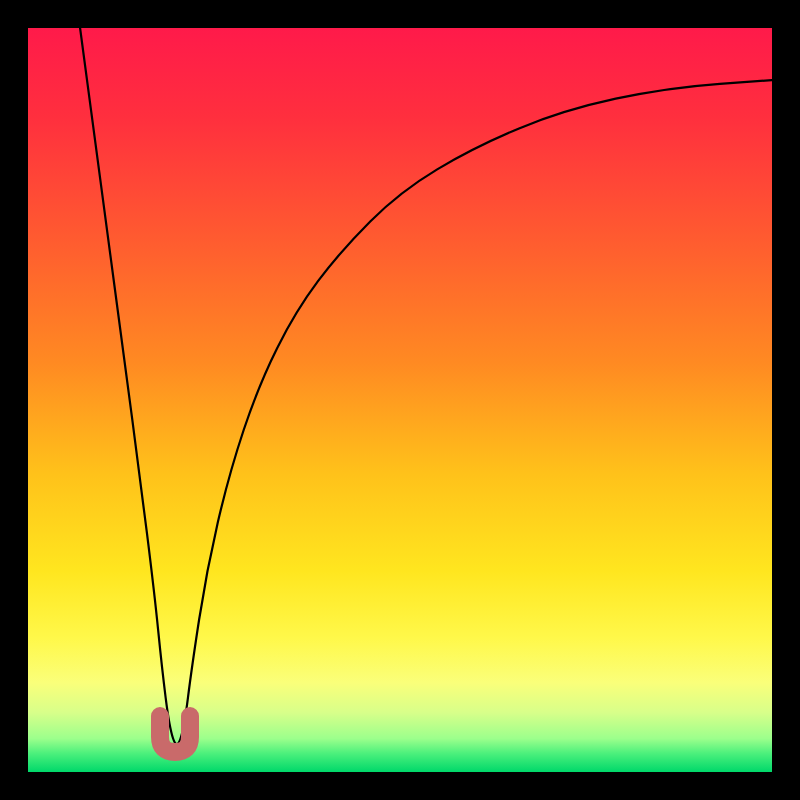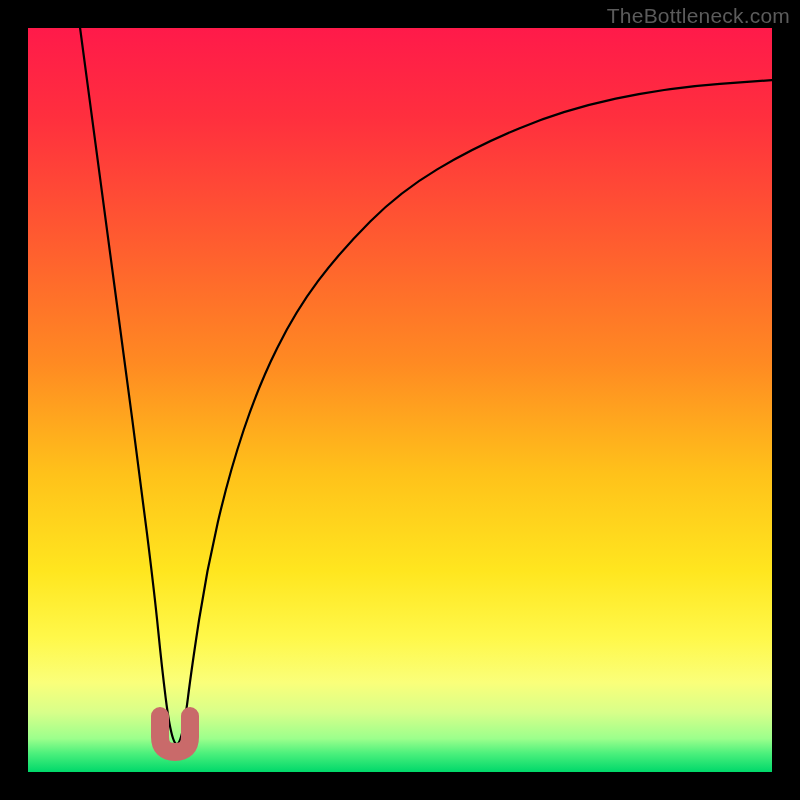--- a/index.html
+++ b/index.html
@@ -61,14 +61,13 @@
       </defs>
 
       <rect x="0" y="0" width="744" height="744" fill="url(#bg-grad)"></rect>
 
       <path id="curve-path" fill="none" stroke="#000000" stroke-width="2.2" stroke-linecap="round" d="M 52.080000000000005 0 Q 52.080000000000005 0 59.519999999999996 55.80000000000001 Q 66.96 111.60000000000002 74.4 167.40000000000003 Q 81.84 223.20000000000005 89.28 279 Q 96.72 334.79999999999995 104.16 390.59999999999997 Q 111.6 446.4 119.03999999999999 505.92 Q 126.48 565.44 130.2 602.6400000000001 Q 133.92 639.84 137.64 669.6 Q 141.36 699.36 145.08 710.52 Q 148.8 721.68 152.51999999999998 710.52 Q 156.23999999999998 699.36 159.95999999999998 669.6 Q 163.68 639.84 171.12 591.48 Q 178.56 543.12 189.72000000000003 494.76 Q 200.88000000000002 446.4 215.76 401.76 Q 230.64 357.12 249.23999999999998 319.92 Q 267.84 282.72 290.15999999999997 252.96000000000004 Q 312.47999999999996 223.20000000000005 342.24 193.44 Q 372 163.67999999999995 409.2 141.36 Q 446.4 119.04000000000008 491.03999999999996 100.44000000000005 Q 535.68 81.84000000000003 587.76 70.68 Q 639.84 59.51999999999998 691.9200000000001 55.799999999999955 T 744 52.07999999999993"></path>
 
       <path id="marker-path" fill="none" stroke-linecap="round" stroke-linejoin="round" d="M 132 688 L 132 709 Q 132 724 147 724 Q 162 724 162 709 L 162 688" stroke="#c96a6a" stroke-width="18"></path>
     </svg>
   </div>
 
-  <div class="watermark">TheBottleneck.com</div>
 </div>
 
 </body></html>

